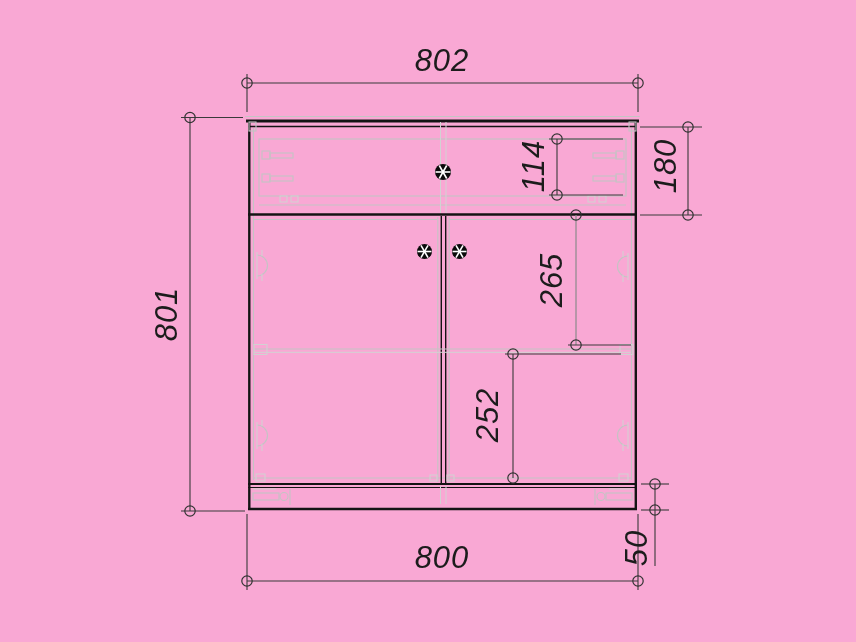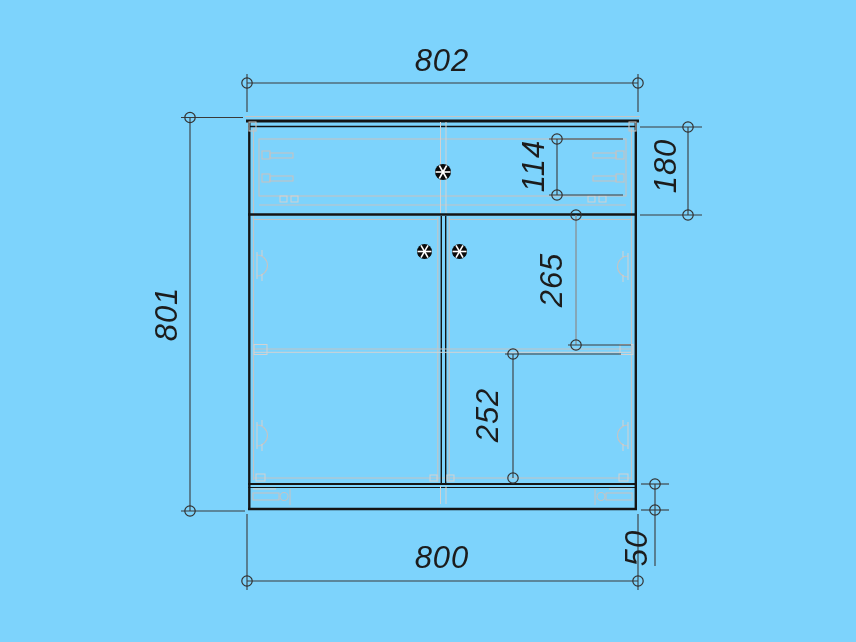--- a/index.html
+++ b/index.html
@@ -1,16 +1,16 @@
 <!DOCTYPE html>
 <html><head>
 <meta charset="utf-8">
 <style>
   html,body{margin:0;padding:0;background:#ffffff;}
-  .stage{position:relative;width:856px;height:642px;background:#7dd3fc;overflow:hidden;
+  .stage{position:relative;width:856px;height:642px;background:#f9a8d4;overflow:hidden;
          font-family:"Liberation Sans",sans-serif;}
   svg{display:block;}
   .outline{stroke:#141414;fill:none;}
   .detail{stroke:#c4c4c4;fill:none;stroke-width:1.1;}
   .detail2{stroke:#d2d2d2;fill:none;stroke-width:1;}
   .dim{stroke:#3a3a3a;fill:none;stroke-width:1.1;}
   .dimgray{stroke:#8a8a8a;fill:none;stroke-width:1.2;}
   .dimcircle{stroke:#333333;fill:none;stroke-width:1.2;}
   .dimtext{font-family:"Liberation Sans",sans-serif;font-style:italic;font-size:31px;
            fill:#1c1c1c;letter-spacing:1px;}

